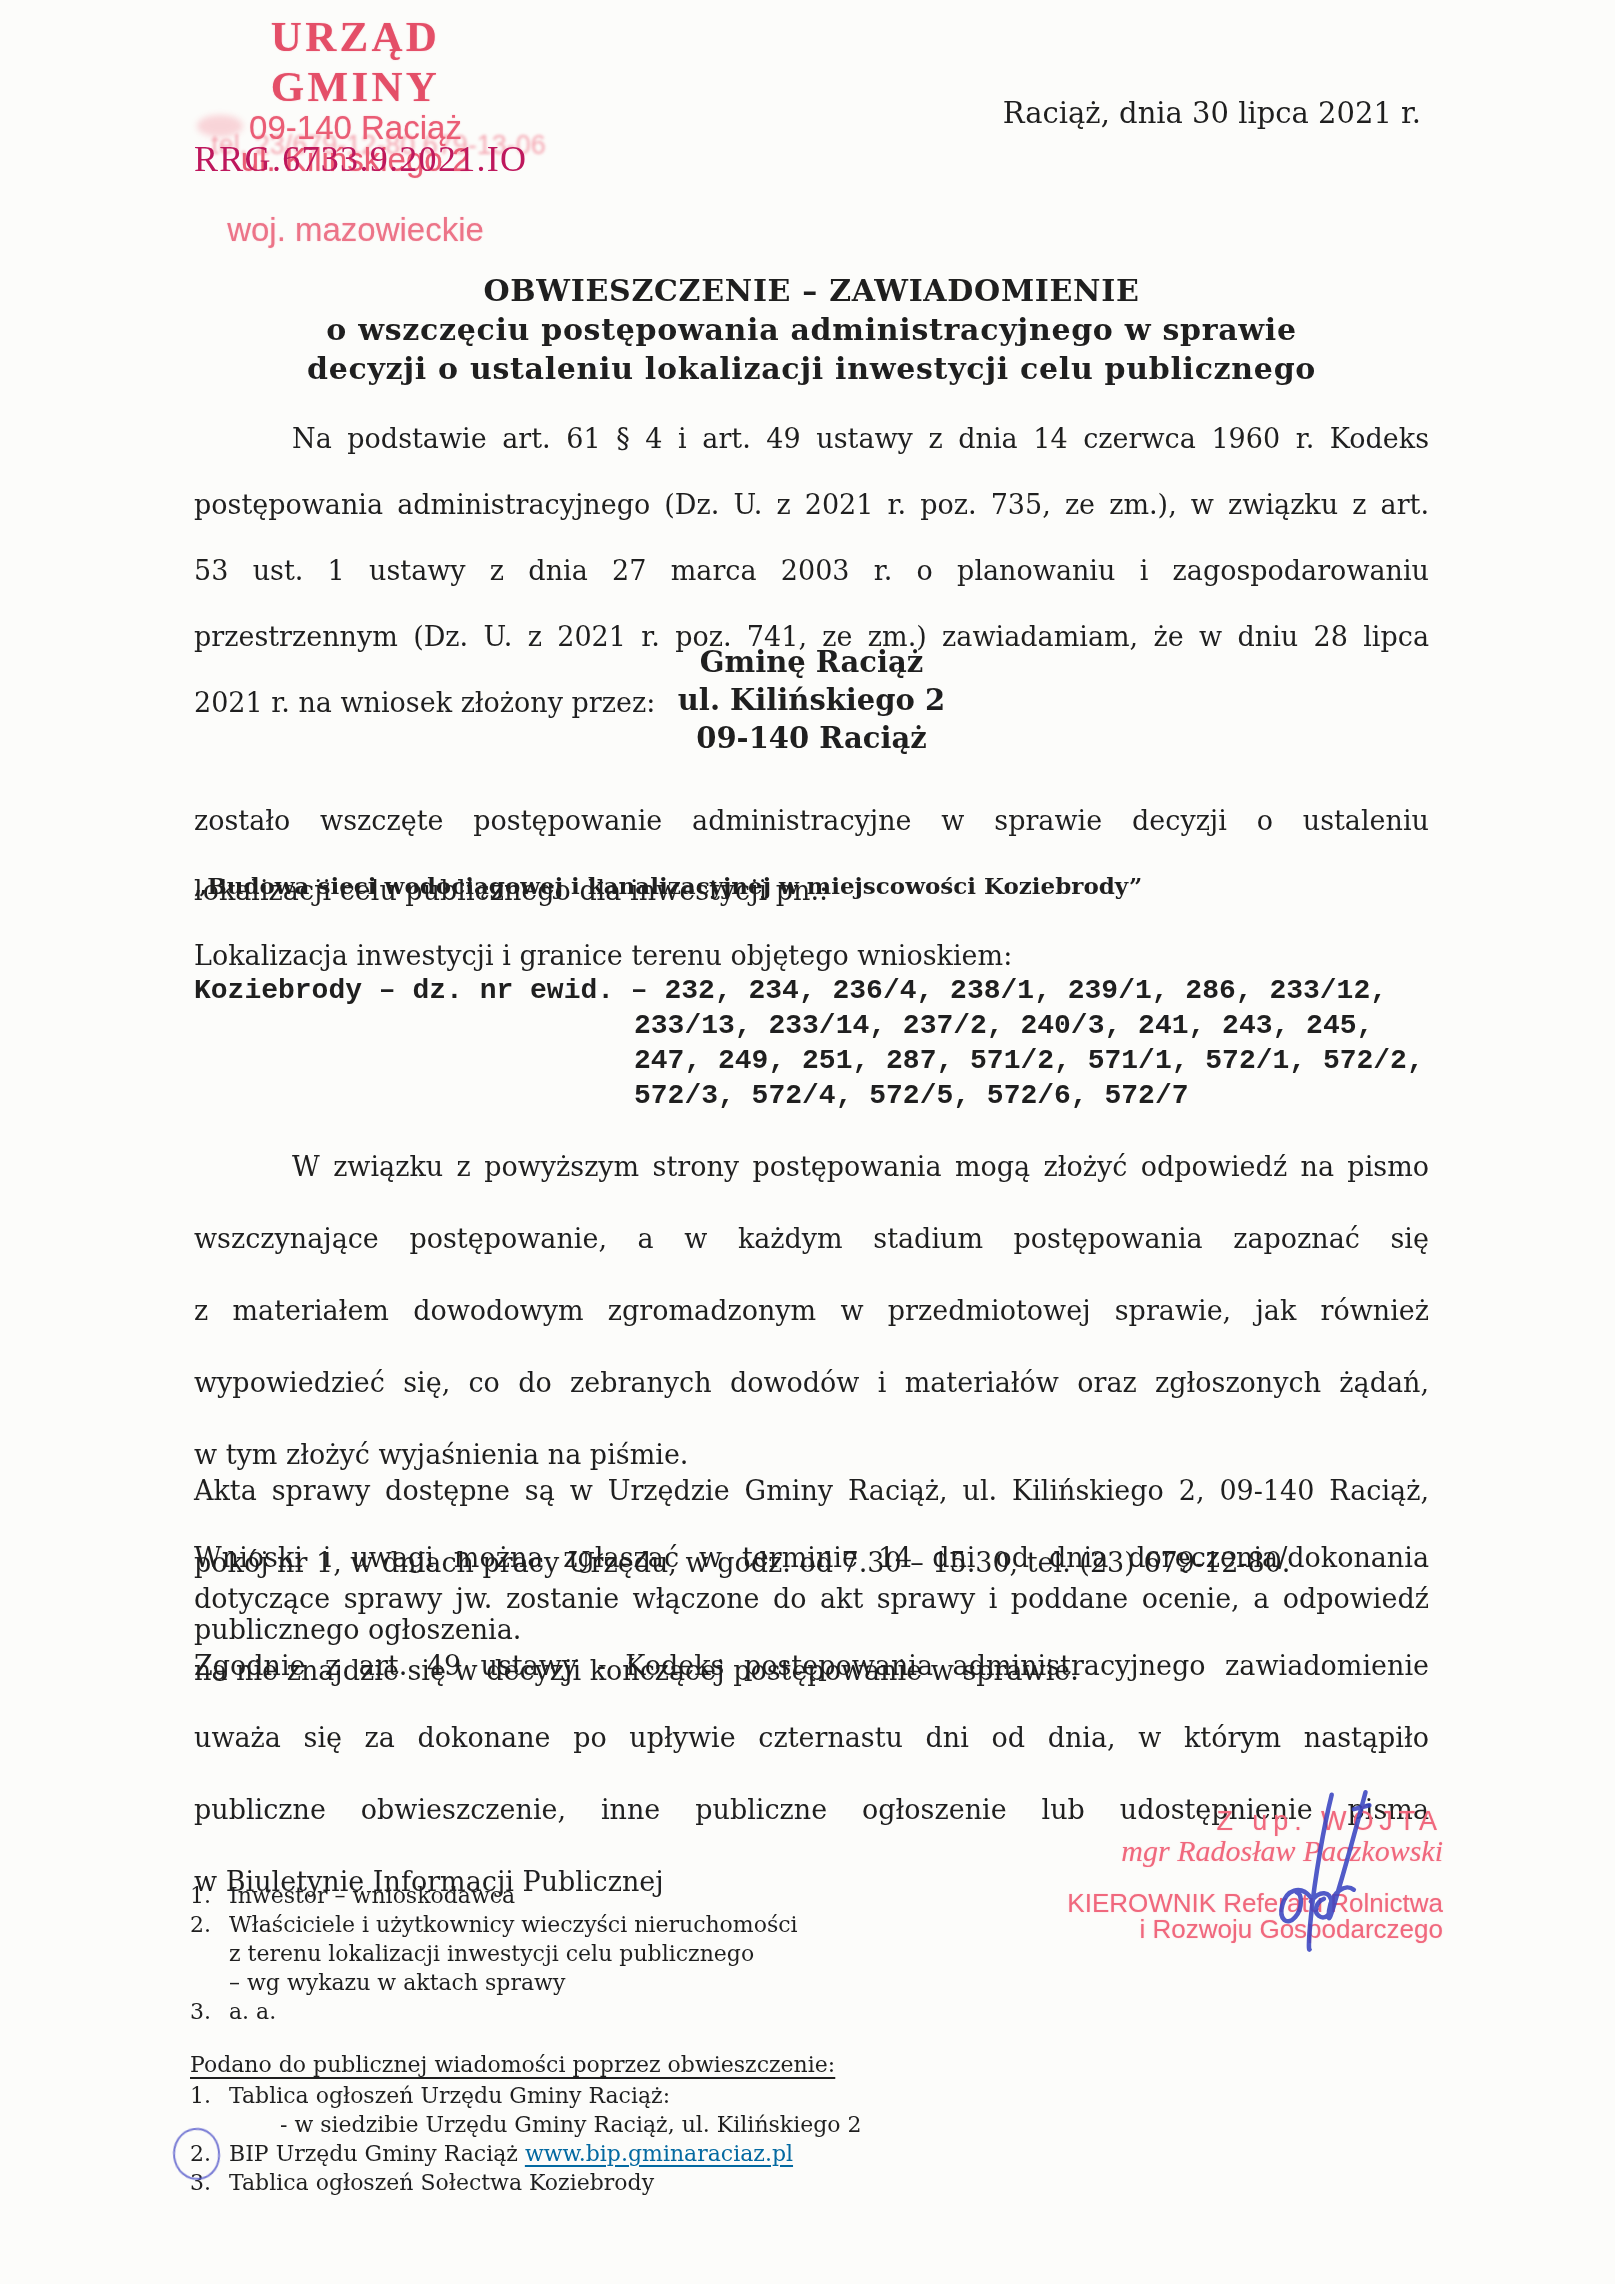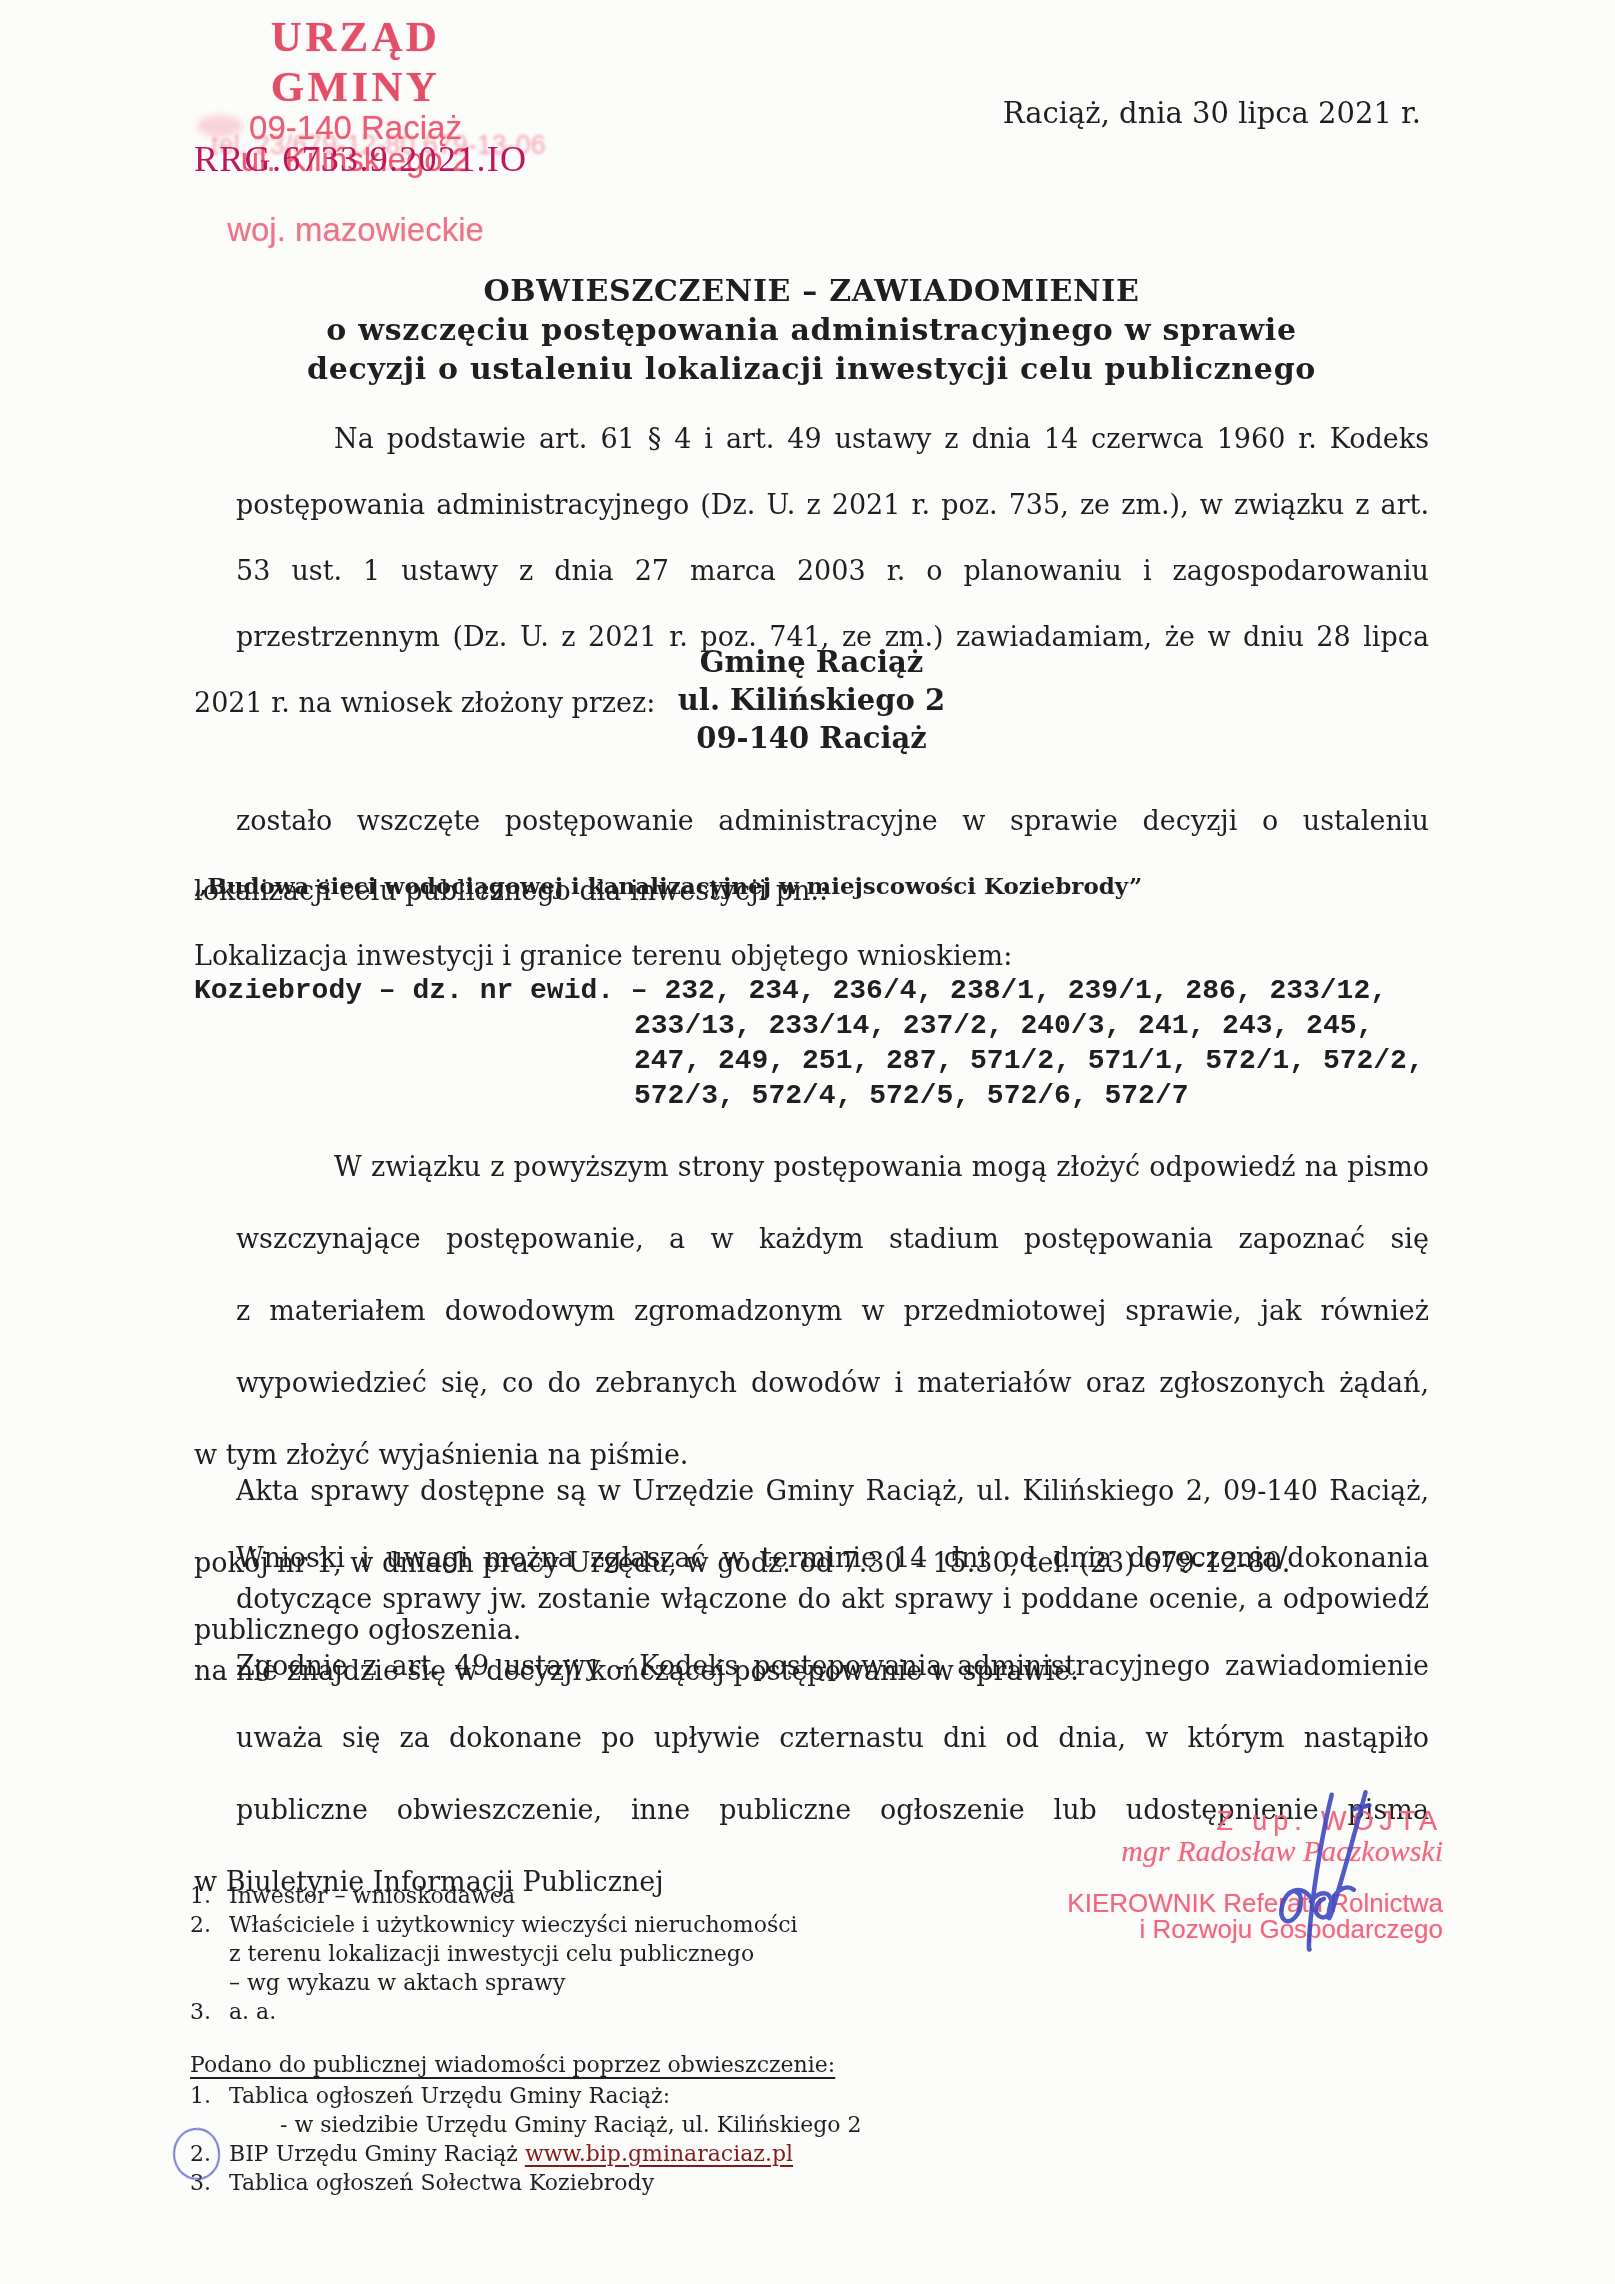--- a/index.html
+++ b/index.html
@@ -2,21 +2,21 @@
 <html lang="pl" style="font-size:10.4px"><head>
 <meta charset="utf-8">
 <style>
   html,body{margin:0;padding:0;background:#e8e8e6;}
   .page{
     position:relative;width:1616px;height:2284px;background:#fcfcfa;
     font-family:"DejaVu Serif", serif;color:#1f1f1f;overflow:hidden;padding-left:46px;
   }
   .abs{position:absolute;}
   
-  .jl{display:block;text-align:justify;margin-left:42px;}
+  .jl{display:block;text-align:justify;}
   .jl::after{content:"";display:inline-block;width:100%;height:0;}
   .ln{display:block;}
   .ind{text-indent:98px;}
 
   
   .stamp1{left:186px;top:11.7px;width:339px;text-align:center;color:#ea5d75;
           text-shadow:0 0 1.3px rgba(232,80,112,.45);}
   .stamp1 .s-big{font-family:"Liberation Serif",serif;font-weight:bold;font-size:43px;
                  line-height:50px;letter-spacing:3.3px;color:#e44f68;}
   .stamp1 .s-adr{font-family:"Liberation Sans",sans-serif;font-size:33px;line-height:32px;}
@@ -58,21 +58,21 @@
 
   
   .flist{font-size:22px;line-height:29px;}
   .flist1{left:190px;top:1881px;width:782px;}
   .frow{display:flex;}
   .fnum{width:39px;flex:none;}
   .fsub2{padding-left:51px;}
   .podano{left:190px;top:2052px;font-size:22px;}
   .podano span{text-decoration:underline;text-decoration-thickness:2px;text-underline-offset:4.6px;}
   .flist2{left:190px;top:2081px;width:913px;}
-  .doc-link{color:#7f1d1d;text-decoration:underline;text-decoration-thickness:2px;
+  .doc-link{color:#0369a1;text-decoration:underline;text-decoration-thickness:2px;
             text-underline-offset:3.9px;cursor:pointer;}
   .pen-circle{left:173px;top:2128px;width:43px;height:48px;border:2.6px solid rgba(86,90,203,.8);
               border-radius:52% 48% 50% 50%;transform:rotate(-8deg);filter:blur(0.3px);}
 </style>
 </head>
 <body>
 
 <div class="page">
 
   <div class="abs stamp1">

